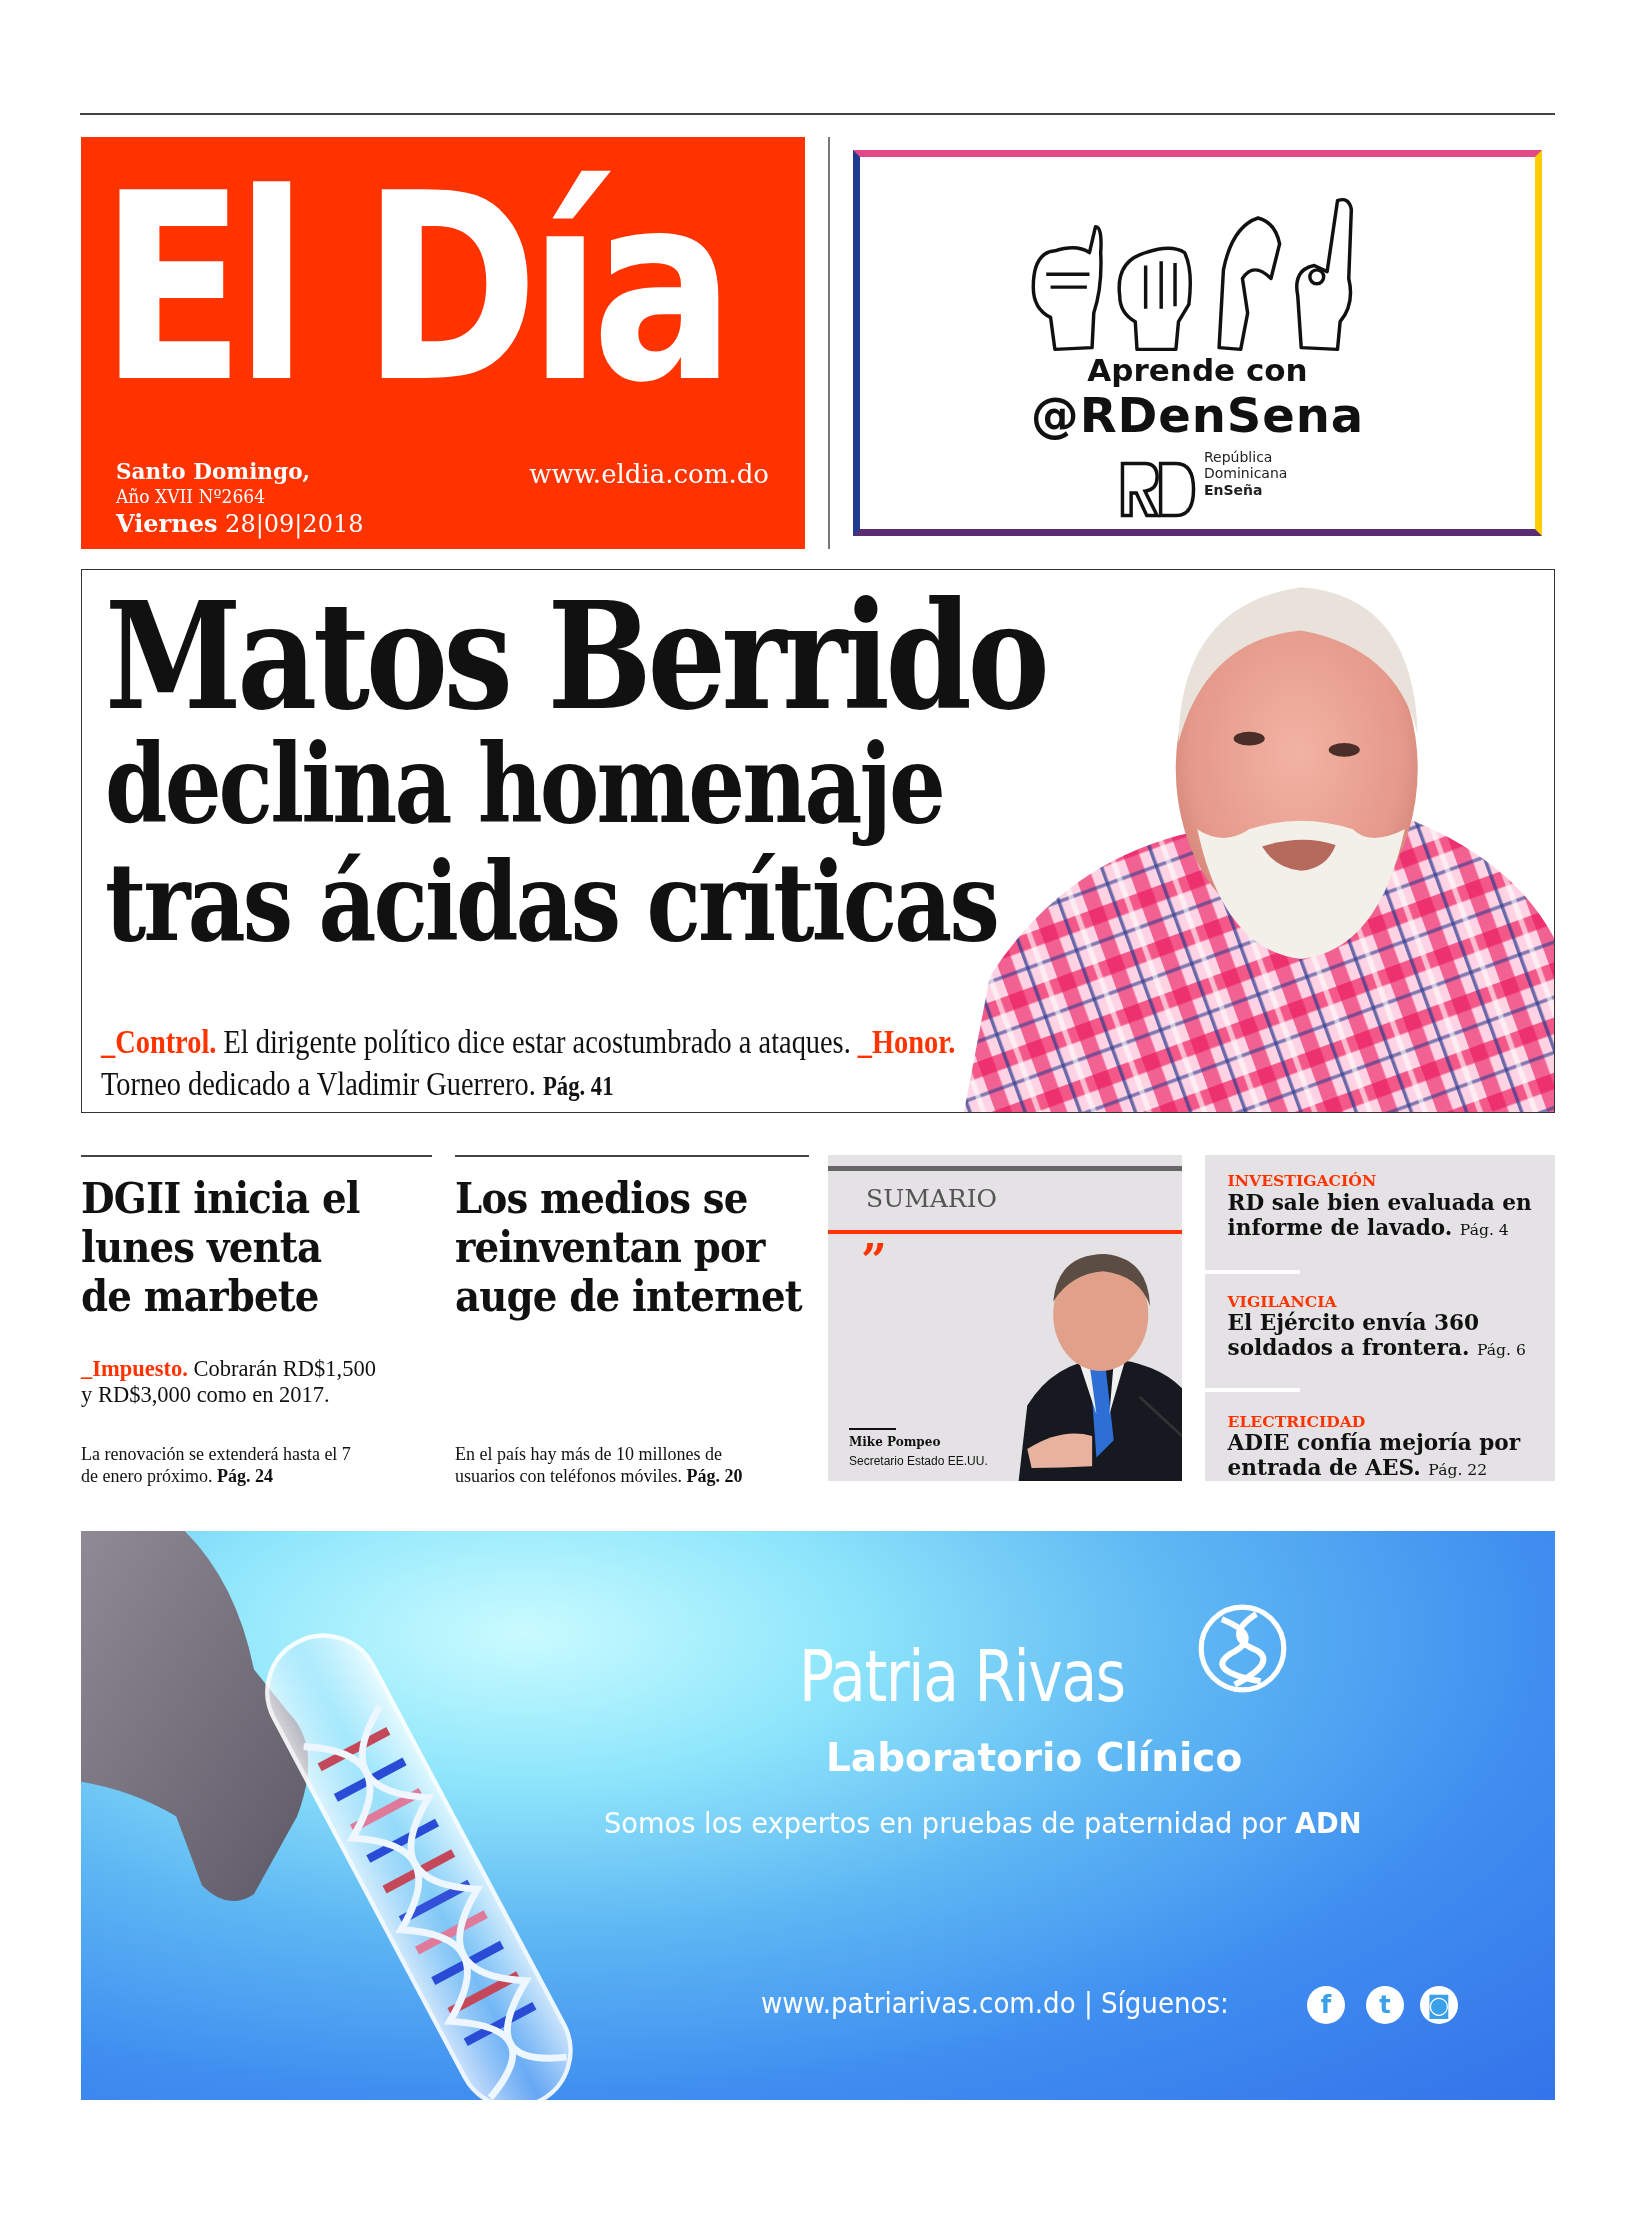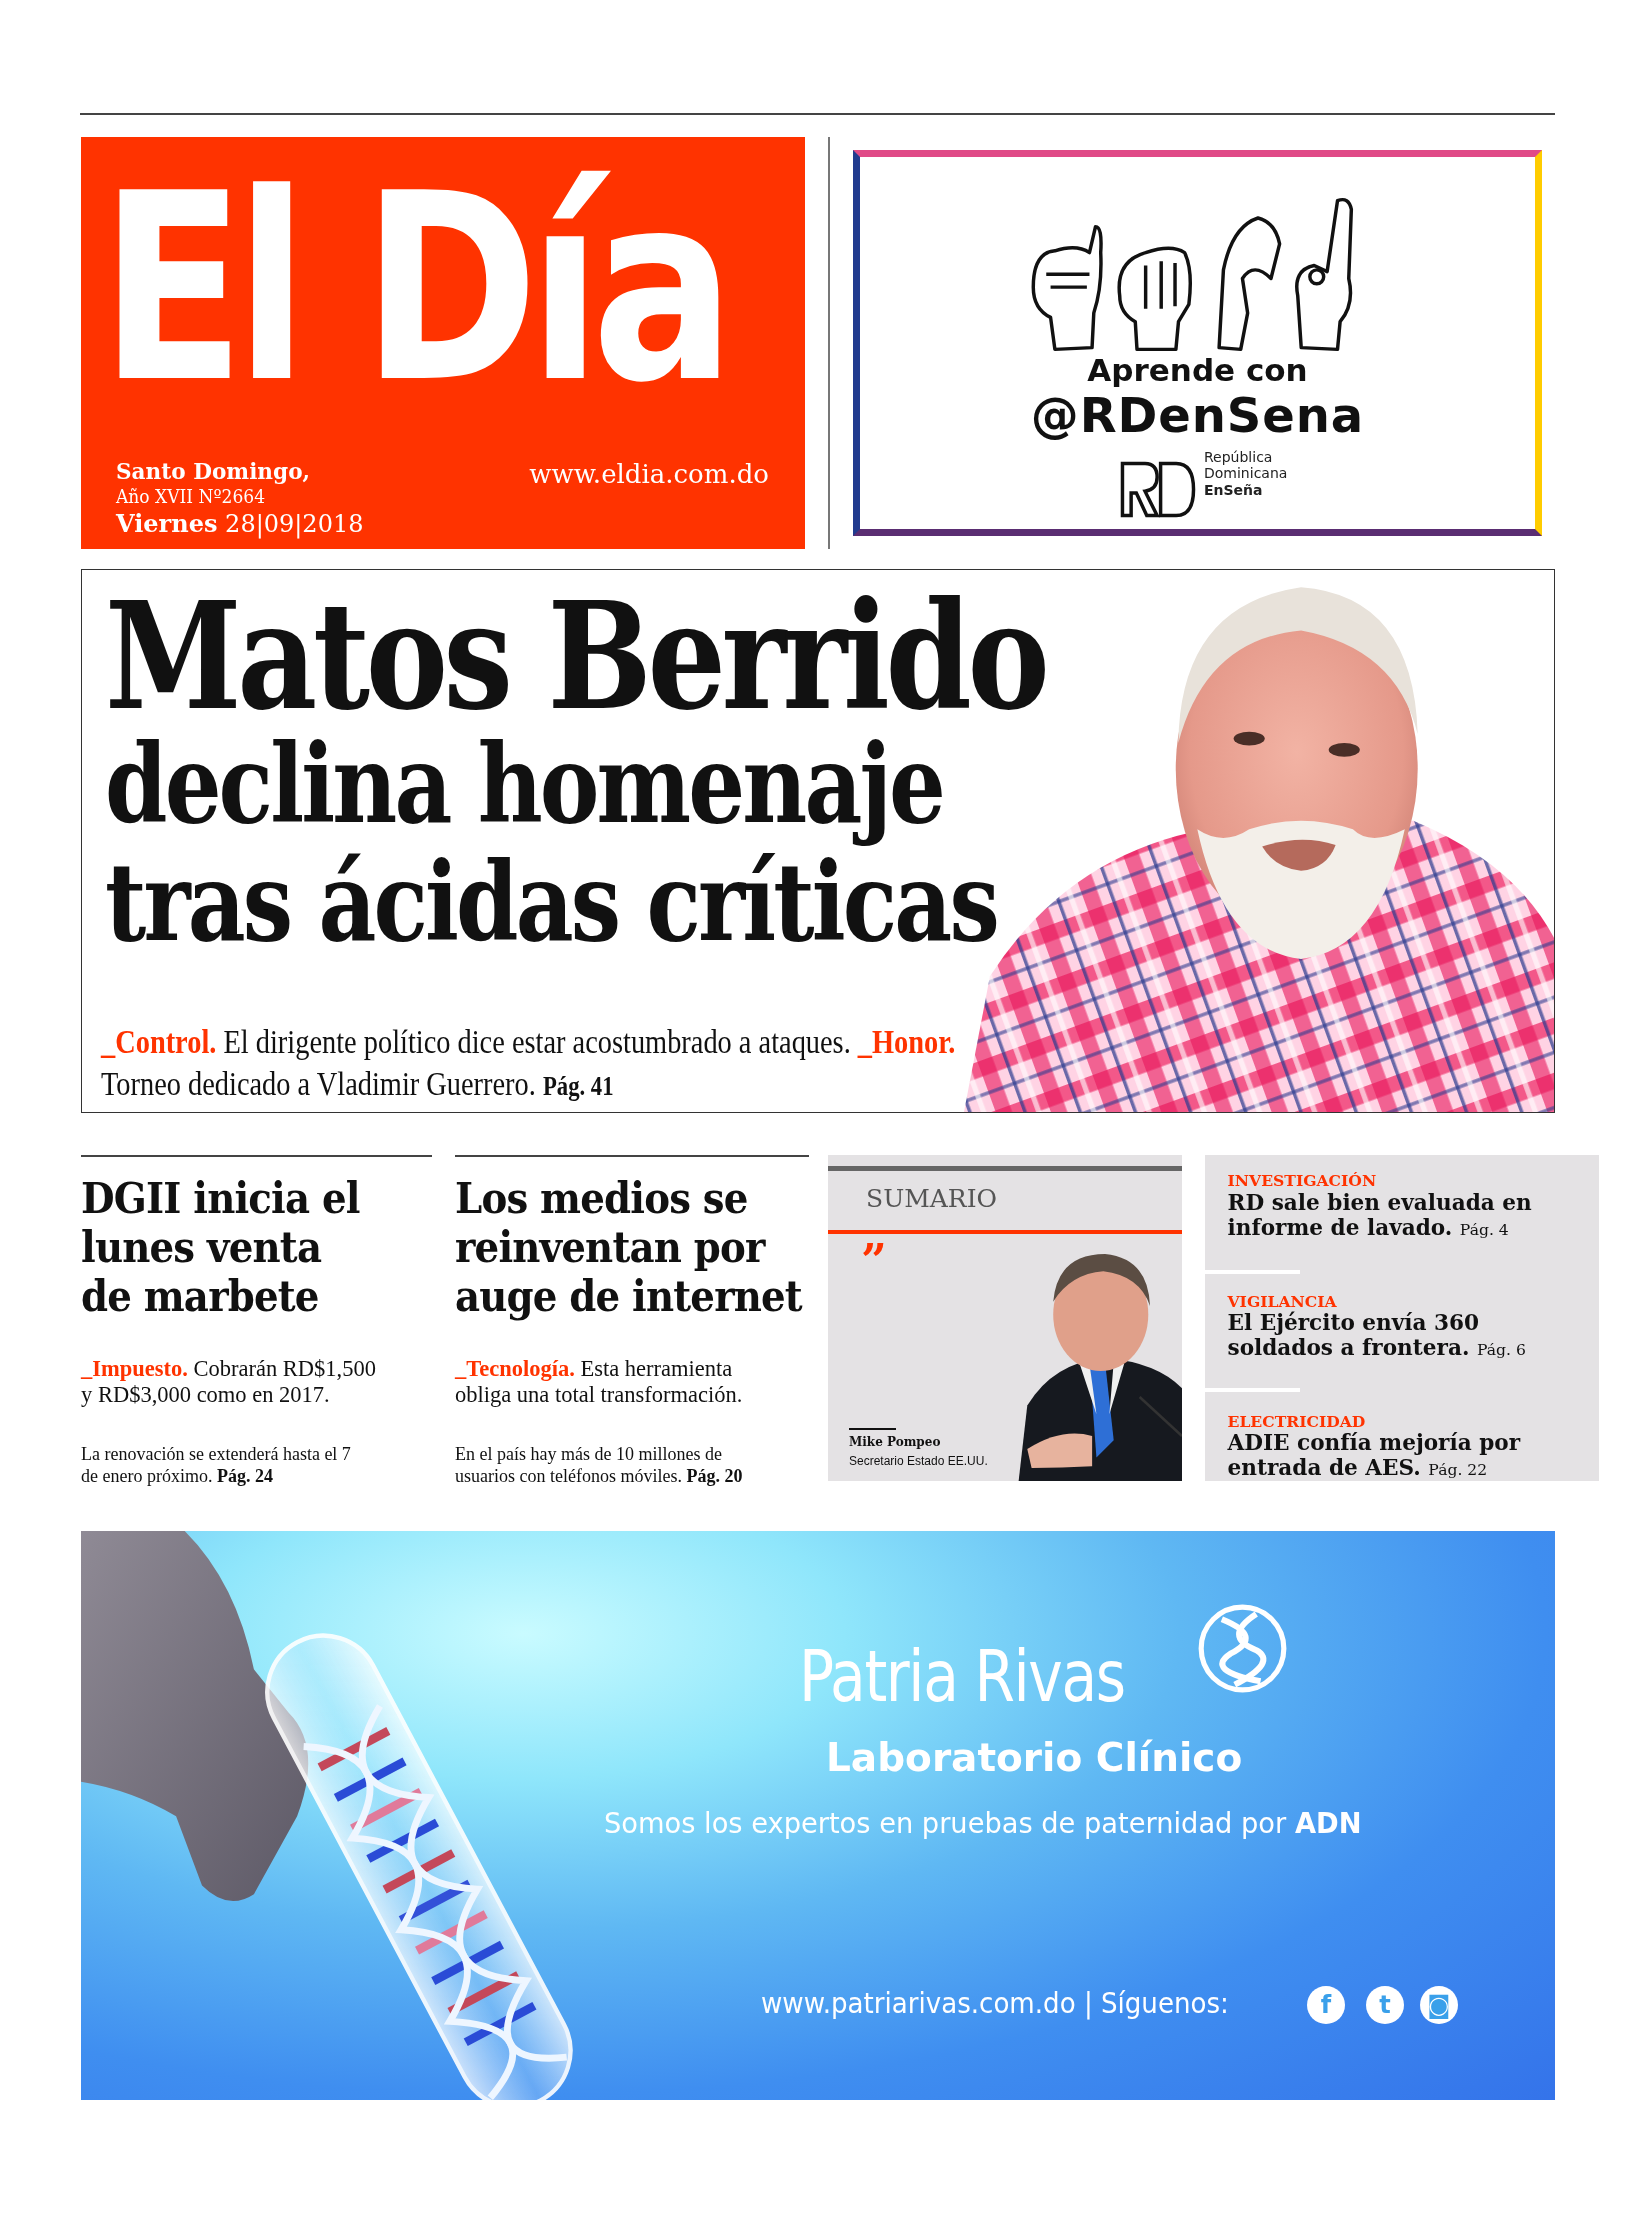--- a/index.html
+++ b/index.html
@@ -54,21 +54,21 @@
   .sumario .or-rule { position:absolute; left:0; top:75px; width:100%; height:4.3px; background:#ff3300; }
   .sumario .quote-mark { position:absolute; left:33px; top:80px; font-family:"DejaVu Serif", serif; font-weight:bold; font-size:45px; color:#ff3300; line-height:52px; }
   .sumario .photo { position:absolute; left:182px; top:86px; width:172px; height:240px; }
   .sumario .quote { position:absolute; left:21px; top:131px; font-family:"DejaVu Serif", serif; font-weight:bold; font-size:18px; line-height:24px; white-space:nowrap; }
   .sumario .quote .pg { font-weight:normal; font-size:14.7px; }
   .sumario .attr-rule { position:absolute; left:21px; top:273px; width:47px; height:1.7px; background:#111; }
   .sumario .name { position:absolute; left:21px; top:280px; font-weight:bold; font-size:12px; }
   .sumario .role { position:absolute; left:21px; top:299px; font-size:12px; font-family:Liberation Sans, sans-serif; }
 
   
-  .briefs { left:1205px; top:1155px; width:350px; height:326px; background:#e4e2e4; overflow:hidden;padding-left:44px; }
+  .briefs { left:1205px; top:1155px; width:350px; height:326px; background:#e4e2e4; overflow:hidden; }
   .brief { position:absolute; left:22.5px; }
   .brief .kick { font-family:"DejaVu Serif", serif; font-weight:bold; font-size:15.6px; color:#ff3300; line-height:17.3px; }
   .brief .txt { font-family:"DejaVu Serif", serif; font-weight:bold; font-size:21.6px; line-height:25px; white-space:nowrap; }
   .brief .txt .pg { font-weight:normal; font-size:15.6px; }
   .briefs .sep { position:absolute; left:0; width:95px; height:3.5px; background:#fff; }
 
   
   .lab-ad { left:81px; top:1531px; width:1474px; height:569px; overflow:hidden;
     background: radial-gradient(ellipse at 30% 18%, #c9fbff 0%, #8fe6fb 22%, #5fb8f3 45%, #3f8ef0 70%, #3473ea 100%); }
   .lab-ad .art { position:absolute; left:0; top:0; width:657px; height:569px; }
@@ -171,24 +171,20 @@
     <div><span>de enero próximo. </span><b class="pag" style="font-size:1em">Pág. 24</b></div>
   </div>
 </div>
 
 <div class="abs col" style="left:455px; width:354px; height:329px;">
   <div class="rule"></div>
   <div class="headline">
     <div>Los medios se</div>
     <div>reinventan por</div>
     <div>auge de internet</div>
-  </div>
-  <div class="sub">
-    <div><span class="kicker-dash">_</span><span class="kicker">Tecnología.</span><span> Esta herramienta</span></div>
-    <div>obliga una total transformación.</div>
   </div>
   <div class="body">
     <div>En el país hay más de 10 millones de</div>
     <div><span>usuarios con teléfonos móviles. </span><b class="pag" style="font-size:1em">Pág. 20</b></div>
   </div>
 </div>
 
 <div class="abs sumario">
   <div class="dark-rule"></div>
   <div class="title">SUMARIO</div>

